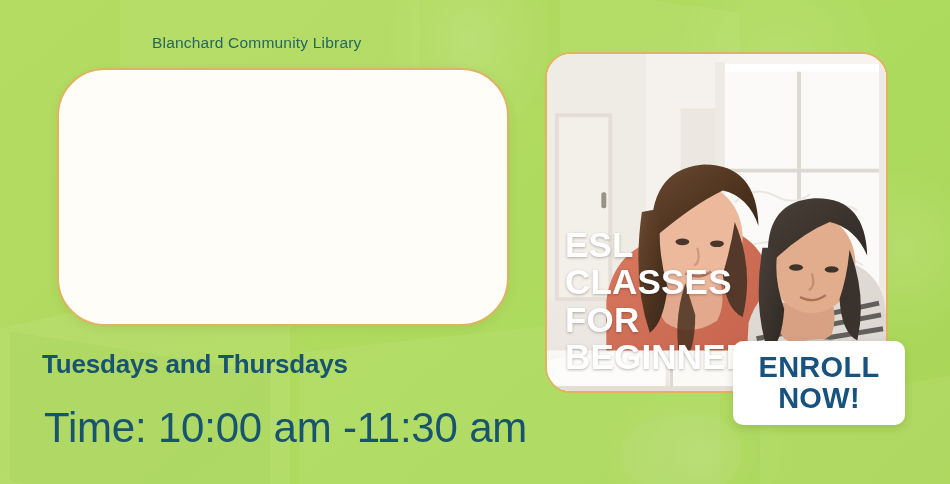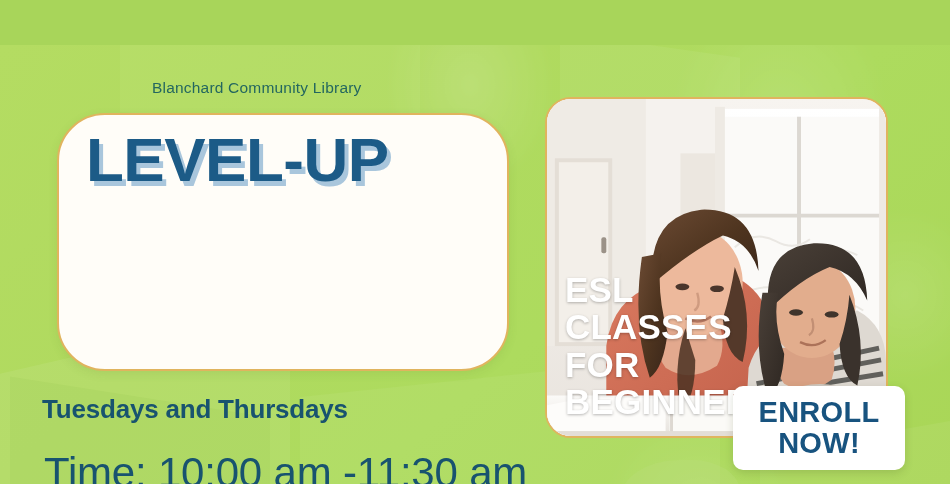--- a/index.html
+++ b/index.html
@@ -9,21 +9,20 @@
     background:#a8d55a;
     position:relative;
   }
 
   
   .poster{
     position:absolute; inset:0;
     background:
       linear-gradient(140deg,#b4dc62 0%,#b0da5f 35%,#addb5e 60%,#a9d657 100%);
     overflow:hidden;
-    margin-top:45px;
   }
   
   .bg-ghost{
     position:absolute; inset:0; pointer-events:none;
     background:
       radial-gradient(ellipse 120px 150px at 470px 40px, rgba(255,255,255,.16), rgba(255,255,255,0) 70%),
       radial-gradient(ellipse 150px 170px at 780px 70px, rgba(255,255,255,.13), rgba(255,255,255,0) 72%),
       radial-gradient(ellipse 110px 120px at 905px 250px, rgba(255,255,255,.12), rgba(255,255,255,0) 72%),
       radial-gradient(ellipse 130px 110px at 700px 455px, rgba(255,255,255,.10), rgba(255,255,255,0) 72%);
     mix-blend-mode:screen; opacity:.85;
@@ -143,21 +142,20 @@
     <span class="f3"></span>
     <span class="f4"></span>
     <span class="f5"></span>
     <span class="f6"></span>
     <span class="f7"></span>
   </div>
 
   <div class="kicker">Blanchard Community Library</div>
 
   <div class="card">
-    <div class="headline">LEVEL-UP</div>
   </div>
 
   <div class="day">Tuesdays and Thursdays</div>
   <div class="time">Time: 10:00 am -11:30 am</div>
 
   <div class="photo">
     <svg viewBox="0 0 343 341" preserveAspectRatio="xMidYMid slice">
       <defs>
         <linearGradient id="wall" x1="0" y1="0" x2="0" y2="1">
           <stop offset="0%" stop-color="#f7f4f0"></stop>

